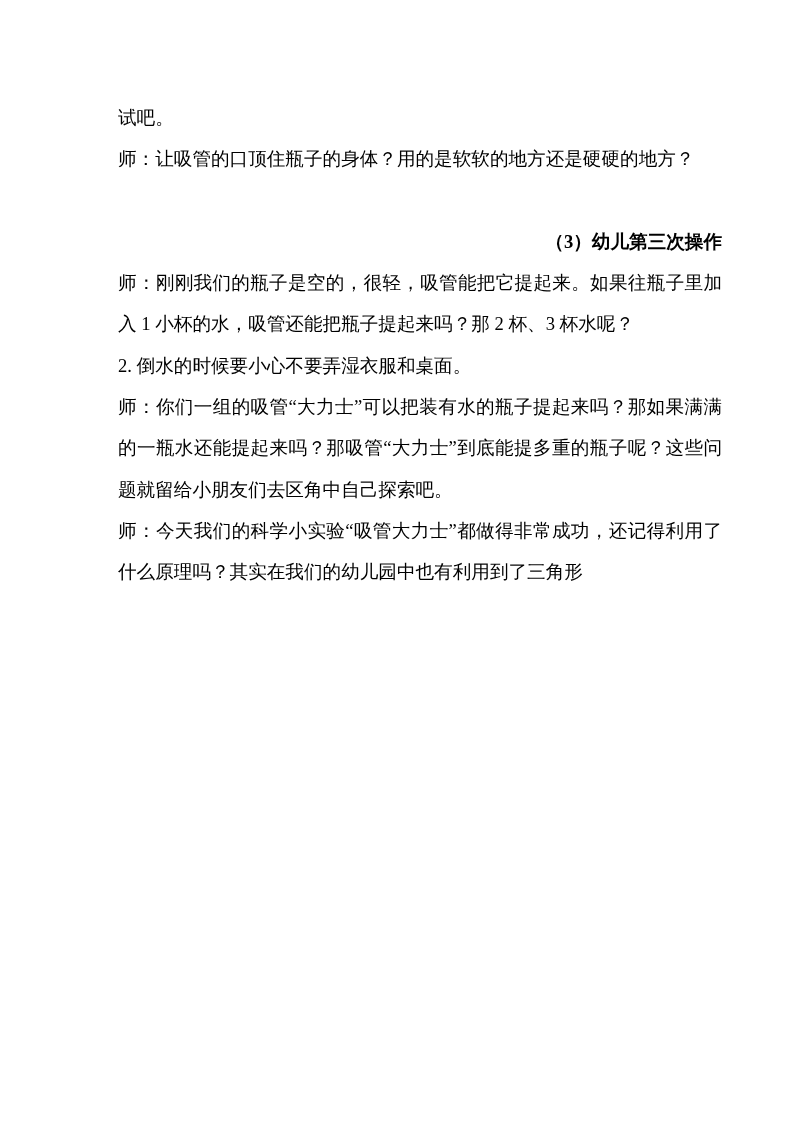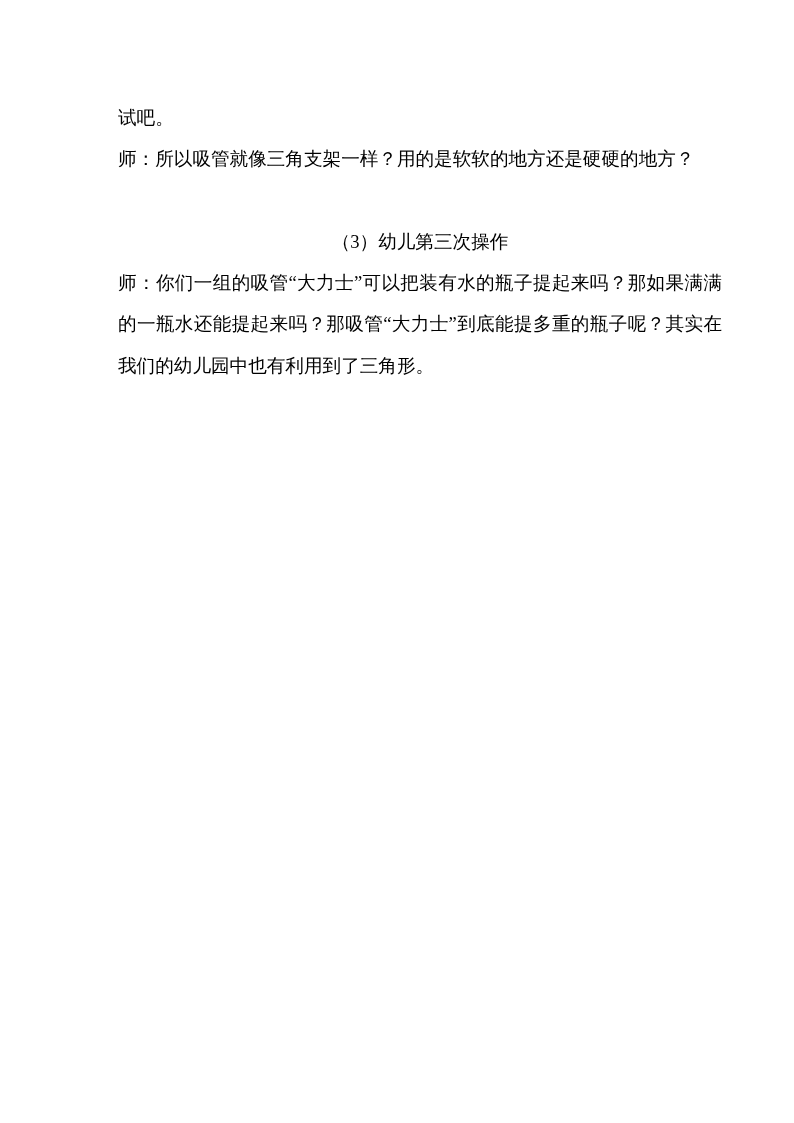--- a/index.html
+++ b/index.html
@@ -24,31 +24,34 @@
       padding: 0;
       font-family: "Liberation Serif", "DejaVu Serif", serif;
       font-size: 18.6px;
       line-height: 41.3px;
       min-height: 41.3px;
       color: #000000;
       text-align: justify;
       letter-spacing: 0;
     }
     .para.heading {
-      font-weight: normal;
-      text-align: center;
+      font-weight: bold;
+      text-align: right;
     }
     .para.blank {
       
     }
   </style>
 </head>
 <body>
 
 <div class="page">
   <div id="content">
       <p class="para body">试吧。</p>
-      <p class="para body">师：所以吸管就像三角支架一样？用的是软软的地方还是硬硬的地方？</p>
+      <p class="para body">师：让吸管的口顶住瓶子的身体？用的是软软的地方还是硬硬的地方？</p>
       <p class="para blank"></p>
       <p class="para heading">（3）幼儿第三次操作</p>
-      <p class="para body">师：你们一组的吸管“大力士”可以把装有水的瓶子提起来吗？那如果满满的一瓶水还能提起来吗？那吸管“大力士”到底能提多重的瓶子呢？其实在我们的幼儿园中也有利用到了三角形。</p>
+      <p class="para body">师：刚刚我们的瓶子是空的，很轻，吸管能把它提起来。如果往瓶子里加入 1 小杯的水，吸管还能把瓶子提起来吗？那 2 杯、3 杯水呢？</p>
+      <p class="para body">2. 倒水的时候要小心不要弄湿衣服和桌面。</p>
+      <p class="para body">师：你们一组的吸管“大力士”可以把装有水的瓶子提起来吗？那如果满满的一瓶水还能提起来吗？那吸管“大力士”到底能提多重的瓶子呢？这些问题就留给小朋友们去区角中自己探索吧。</p>
+      <p class="para body">师：今天我们的科学小实验“吸管大力士”都做得非常成功，还记得利用了什么原理吗？其实在我们的幼儿园中也有利用到了三角形</p>
     </div>
 </div>
 
 </body></html>

